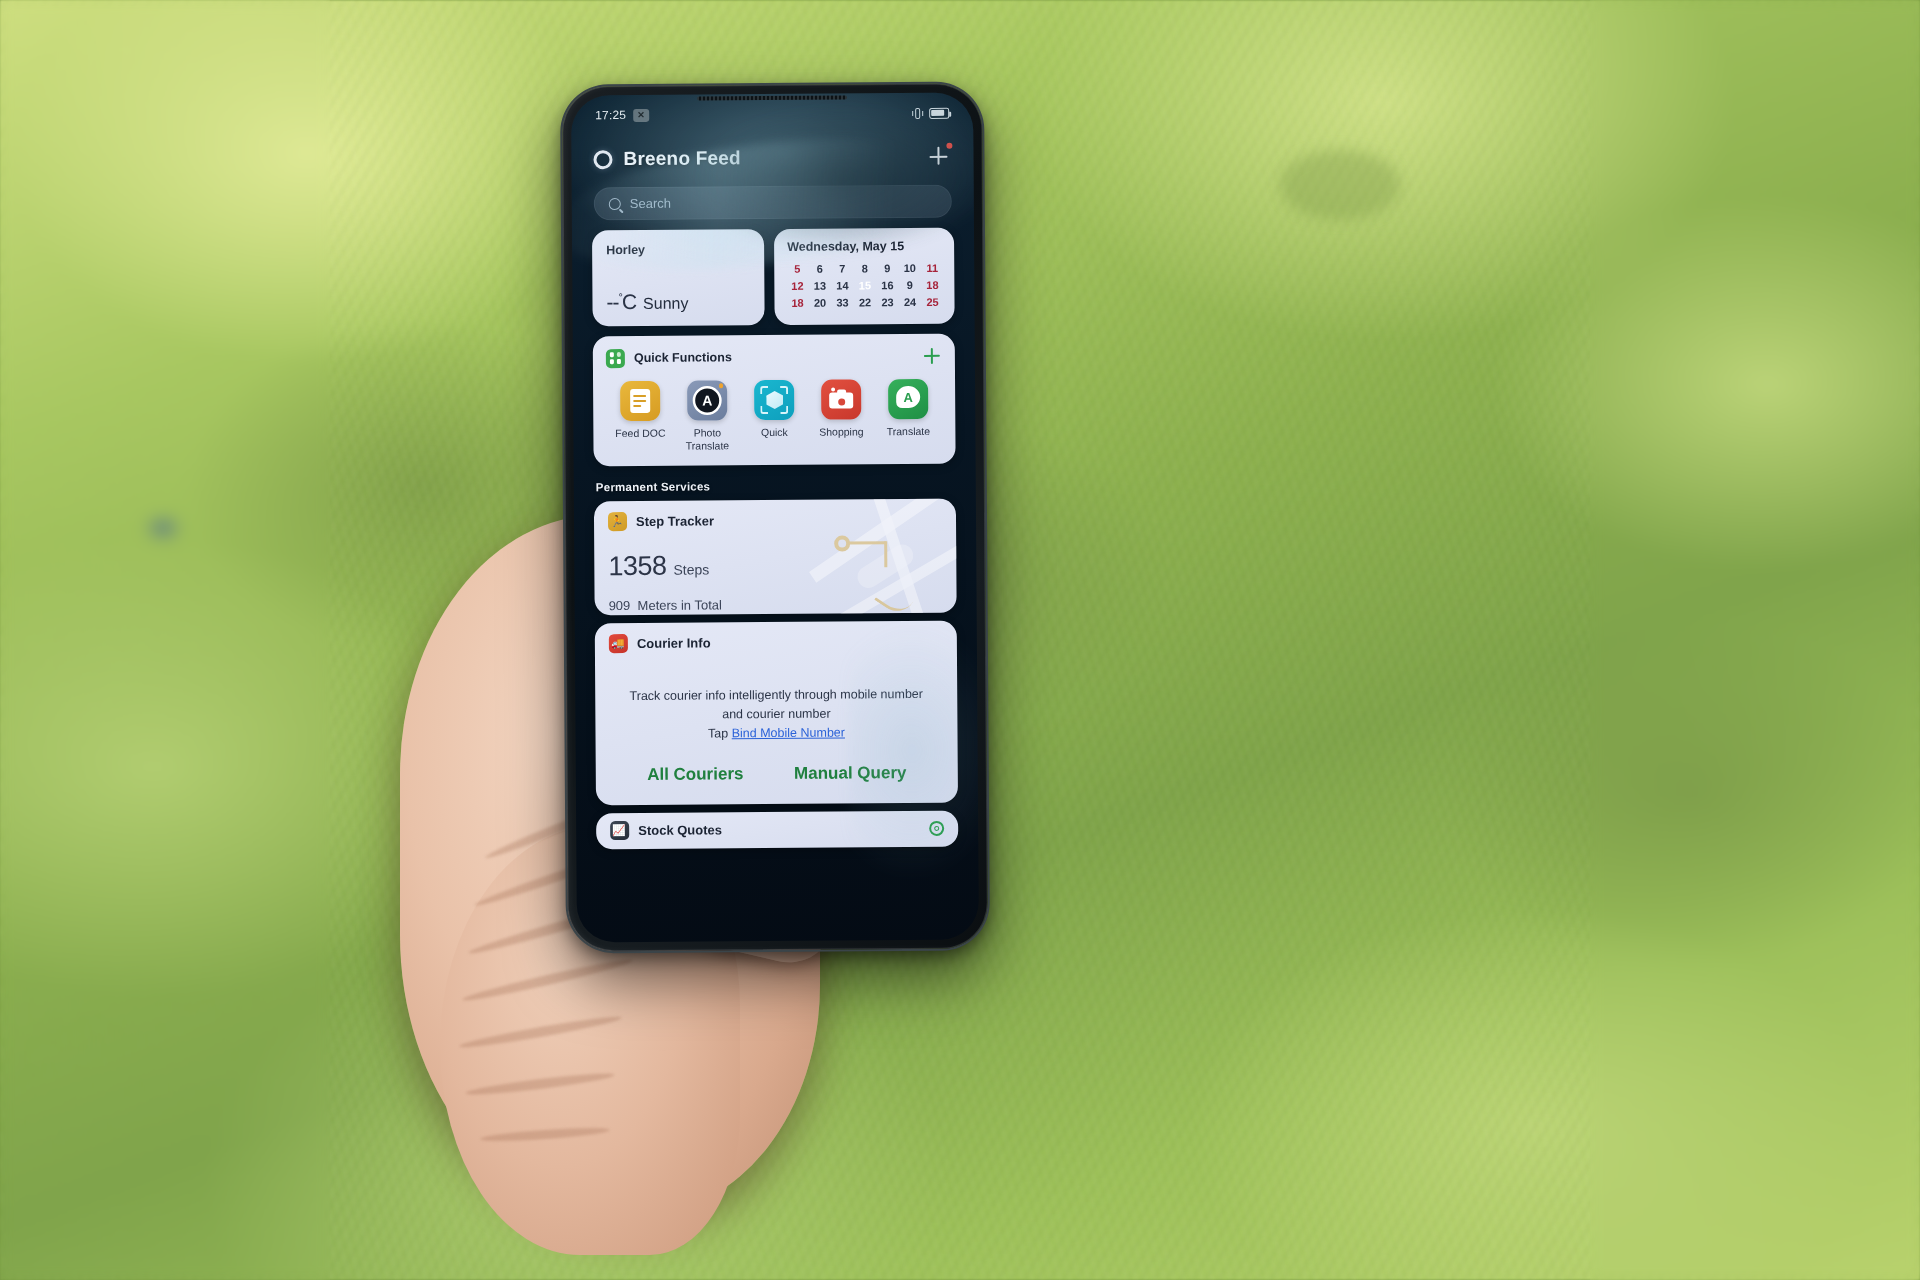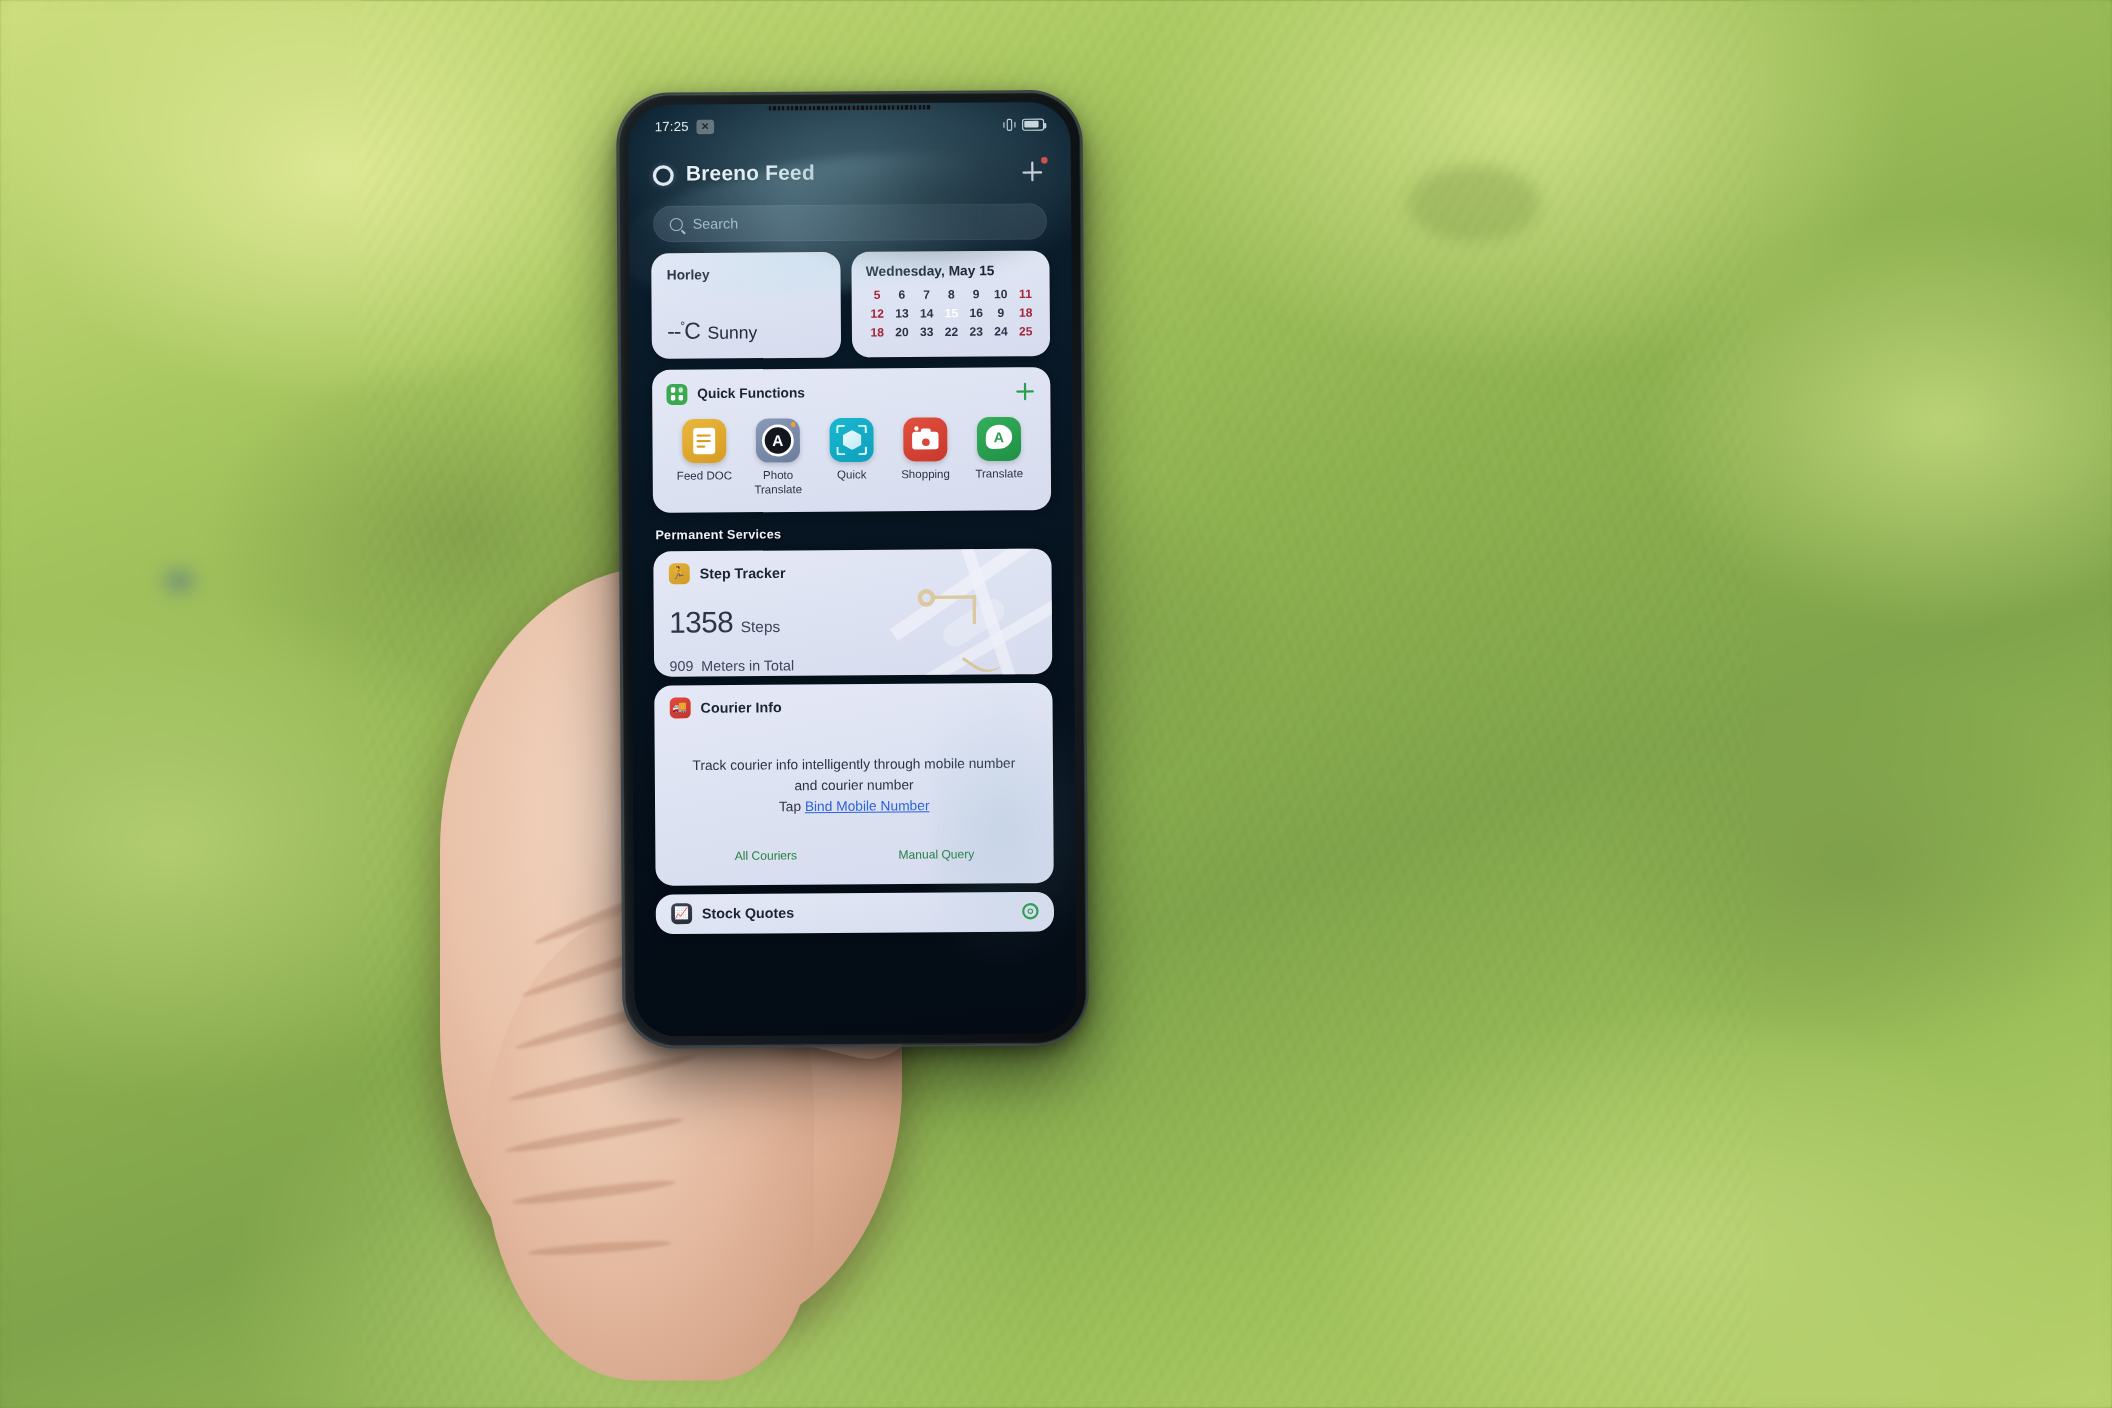--- a/index.html
+++ b/index.html
@@ -268,21 +268,21 @@
   #step-sub b { font-weight:400; }
 
   
   #cour-card { margin:8px 20px 0; height:182px; padding:11px 14px; }
   #cour-body { margin-top:34px; text-align:center; }
   .cour-l { font-size:12.5px; color:#2a3346; line-height:1.55; }
   #cour-tap { margin-top:2px; font-size:12.5px; color:#2a3346; }
   #cour-tap a { color:#2b62d8; }
   #cour-actions { position:absolute; left:0; right:0; bottom:20px;
                   display:flex; justify-content:space-around; padding:0 26px; }
-  .cour-btn { color:#20803f; font-size:11px; font-weight:400; }
+  .cour-btn { color:#20803f; font-size:17px; font-weight:700; }
 
   
   #stock-card { margin:8px 20px 0; height:36px; padding:0 14px;
                 display:flex; align-items:center; gap:9px; }
   #stock-gear { margin-left:auto; width:15px; height:15px; border-radius:50%;
                 border:2px solid #2a9e4f; display:flex; align-items:center; justify-content:center; }
   #stock-gear i { width:5px; height:5px; border-radius:50%; border:1.6px solid #2a9e4f; }
 
   .ico-step { background:linear-gradient(150deg,#e2b23e,#cf9a24); }
   .ico-cour { background:linear-gradient(150deg,#e24a3c,#c6332a); }

